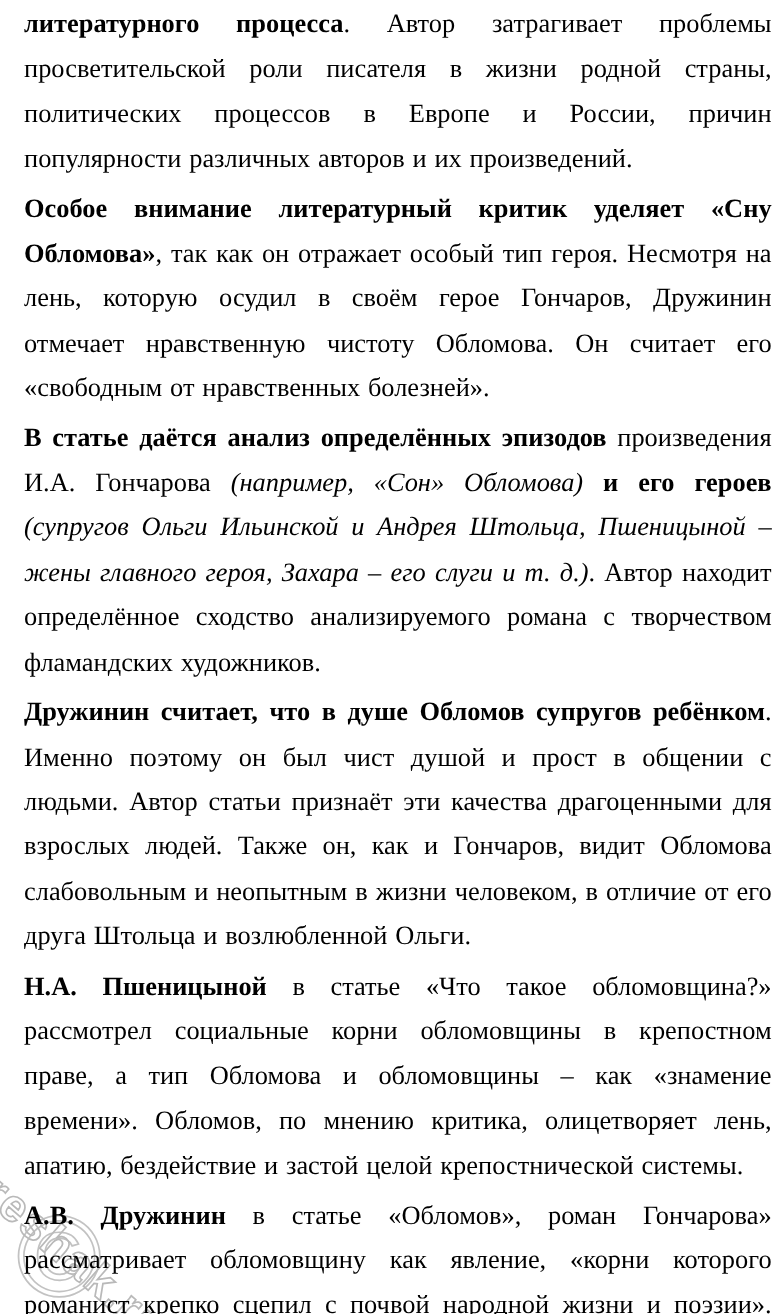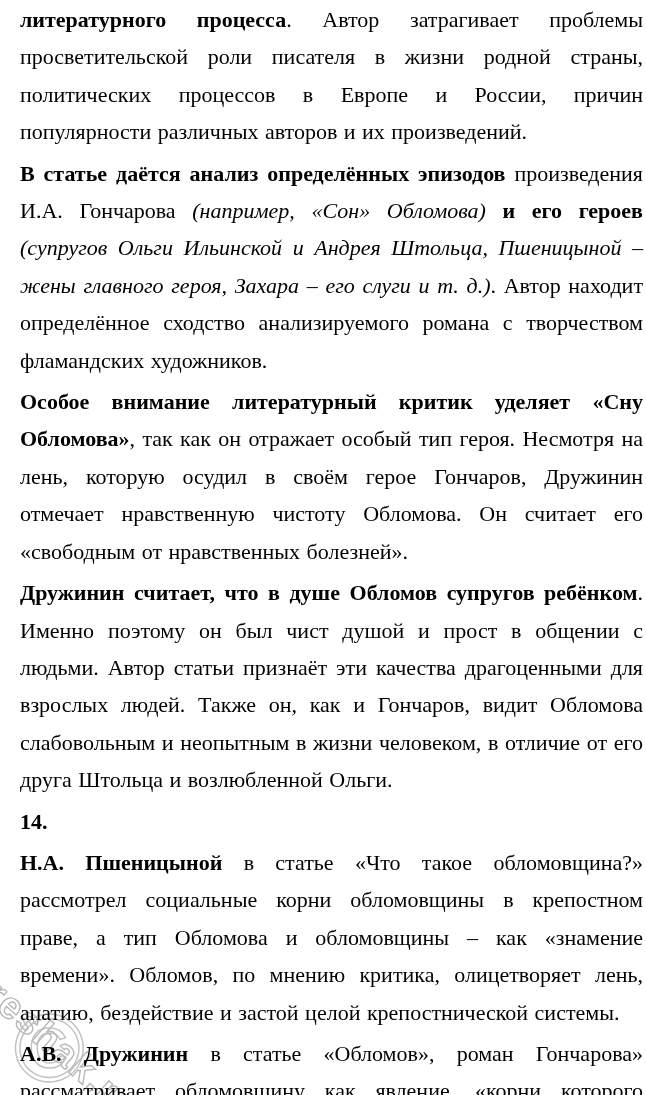--- a/index.html
+++ b/index.html
@@ -68,25 +68,24 @@
 
 <div class="watermark">
   <span class="wm-copyright">©</span>
   <span class="wm-text">reshak.ru</span>
 </div>
 
 <div class="page">
 
   <p class="para"><b>литературного процесса</b><span>. Автор затрагивает проблемы просветительской роли писателя в жизни родной страны, политических процессов в Европе и России, причин популярности различных авторов и их произведений.</span></p>
 
+  <p class="para"><b>Особое внимание литературный критик уделяет «Сну Обломова»</b><span>, так как он отражает особый тип героя. Несмотря на лень, которую осудил в своём герое Гончаров, Дружинин отмечает нравственную чистоту Обломова. Он считает его «свободным от нравственных болезней».</span></p>
+
   <p class="para"><b>В статье даётся анализ определённых эпизодов</b><span> произведения И.А. Гончарова </span><i>(например, «Сон» Обломова)</i><b> и его героев </b><i>(супругов Ольги Ильинской и Андрея Штольца, Пшеницыной – жены главного героя, Захара – его слуги и т. д.)</i><span>. Автор находит определённое сходство анализируемого романа с творчеством фламандских художников.</span></p>
-
-  <p class="para"><b>Особое внимание литературный критик уделяет «Сну Обломова»</b><span>, так как он отражает особый тип героя. Несмотря на лень, которую осудил в своём герое Гончаров, Дружинин отмечает нравственную чистоту Обломова. Он считает его «свободным от нравственных болезней».</span></p>
 
   <p class="para"><b>Дружинин считает, что в душе Обломов супругов ребёнком</b><span>. Именно поэтому он был чист душой и прост в общении с людьми. Автор статьи признаёт эти качества драгоценными для взрослых людей. Также он, как и Гончаров, видит Обломова слабовольным и неопытным в жизни человеком, в отличие от его друга Штольца и возлюбленной Ольги.</span></p>
 
-  <p class="para section-number"><b>14.</b></p>
 
   <p class="para"><b>Н.А. Пшеницыной</b><span> в статье «Что такое обломовщина?» рассмотрел социальные корни обломовщины в крепостном праве, а тип Обломова и обломовщины – как «знамение времени». Обломов, по мнению критика, олицетворяет лень, апатию, бездействие и застой целой крепостнической системы.</span></p>
 
   <p class="para"><b>А.В. Дружинин</b><span> в статье «Обломов», роман Гончарова» рассматривает обломовщину как явление, «корни которого романист крепко сцепил с почвой народной жизни и поэзии». Обломов дорог критику как тип,</span></p>
 
 </div>
 
 </body></html>

